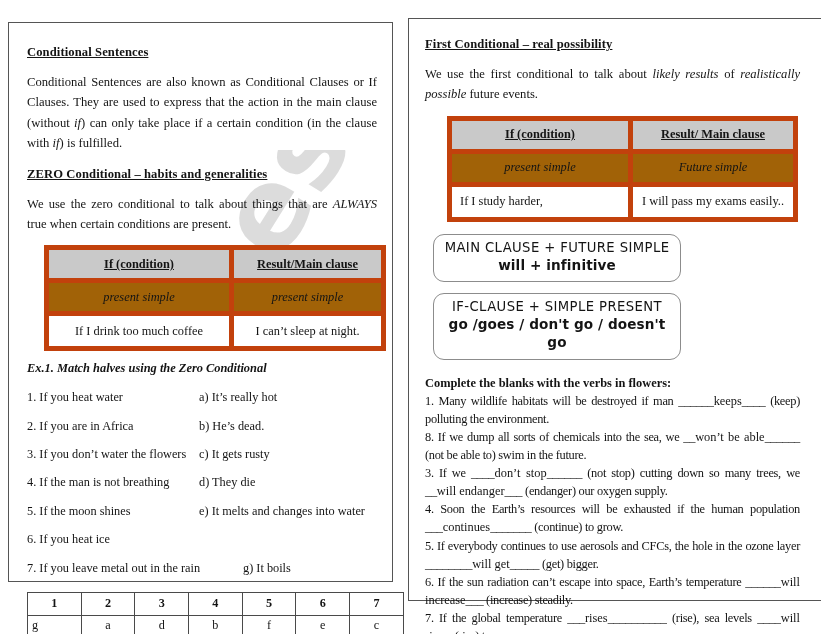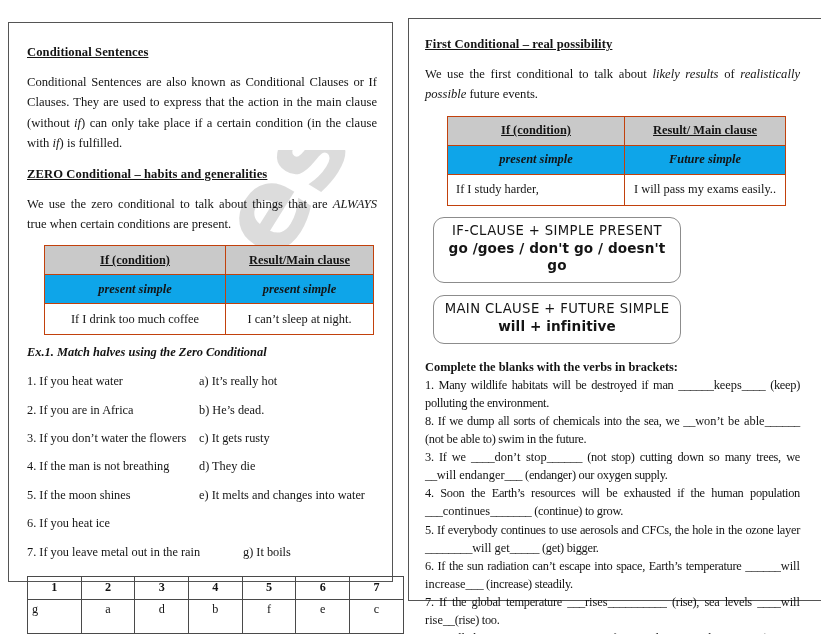--- a/index.html
+++ b/index.html
@@ -78,34 +78,34 @@
   p.body-text.tight { margin-bottom: 11px; }
   .it { font-style: italic; }
 
   
   table.grammar {
     border-collapse: collapse;
     table-layout: fixed;
     font-size: 12.4px;
   }
   table.grammar td {
-    border: 1px solid #c2410c;
+    border: 5px solid #c2410c;
     text-align: center;
     vertical-align: middle;
   }
   .hdr-row td {
     background: #c9c9c9;
     font-weight: bold;
     text-decoration: underline;
     height: 26px;
   }
   .tense-row td {
-    background: #0ea5e9;
+    background: #a16207;
     font-style: italic;
-    font-weight: bold;
+    font-weight: normal;
     height: 26px;
   }
   .ex-row td { height: 28px; background: #fff; }
 
   .tbl-left { width: 323px; margin: 8px 0 0 17px; }
   .tbl-left .c1 { width: 178px; }
   .tbl-left .c2 { width: 145px; }
 
   .tbl-right { width: 332px; margin: 10px 0 0 22px; }
   .tbl-right .c1 { width: 174px; }
@@ -304,32 +304,32 @@
           <td>present simple</td>
           <td>Future simple</td>
         </tr>
         <tr class="ex-row">
           <td class="left-al">If I study harder,</td>
           <td>I will pass my exams easily..</td>
         </tr>
       </tbody>
         </table>
 
+      <div class="callout callout-2">
+        <div class="line1">MAIN CLAUSE + FUTURE SIMPLE</div>
+        <div class="line2">will + infinitive</div>
+      </div>
+
       <div class="callout callout-1">
         <div class="line1">IF-CLAUSE + SIMPLE PRESENT</div>
         <div class="line2">go /goes / don't go / doesn't go</div>
       </div>
 
-      <div class="callout callout-2">
-        <div class="line1">MAIN CLAUSE + FUTURE SIMPLE</div>
-        <div class="line2">will + infinitive</div>
-      </div>
-
       <div class="gapfill">
-        <span class="gapfill-title">Complete the blanks with the verbs in brackets:</span>
+        <span class="gapfill-title">Complete the blanks with the verbs in flowers:</span>
 
         <span class="gf-item"><span class="blank">1. Many wildlife habitats will be destroyed if man ______</span><span class="ans">keeps</span><span class="blank">____ (keep) polluting the environment.</span></span>
 
         <span class="gf-item"><span class="blank">8. If we dump all sorts of chemicals into the sea, we __</span><span class="ans">won’t be able</span><span class="blank">______ (not be able to) swim in the future.</span></span>
 
         <span class="gf-item"><span class="blank">3.  If  we  ____</span><span class="ans">don’t stop</span><span class="blank">______  (not stop) cutting down so many trees, we __</span><span class="ans">will endanger</span><span class="blank">___ (endanger) our oxygen supply.</span></span>
 
         <span class="gf-item"><span class="blank">4.  Soon the Earth’s resources will be exhausted if the human population ___</span><span class="ans">continues</span><span class="blank">_______ (continue) to grow.</span></span>
 
         <span class="gf-item"><span class="blank">5. If everybody continues to use aerosols and CFCs, the hole in the ozone layer ________</span><span class="ans">will get</span><span class="blank">_____ (get) bigger.</span></span>

